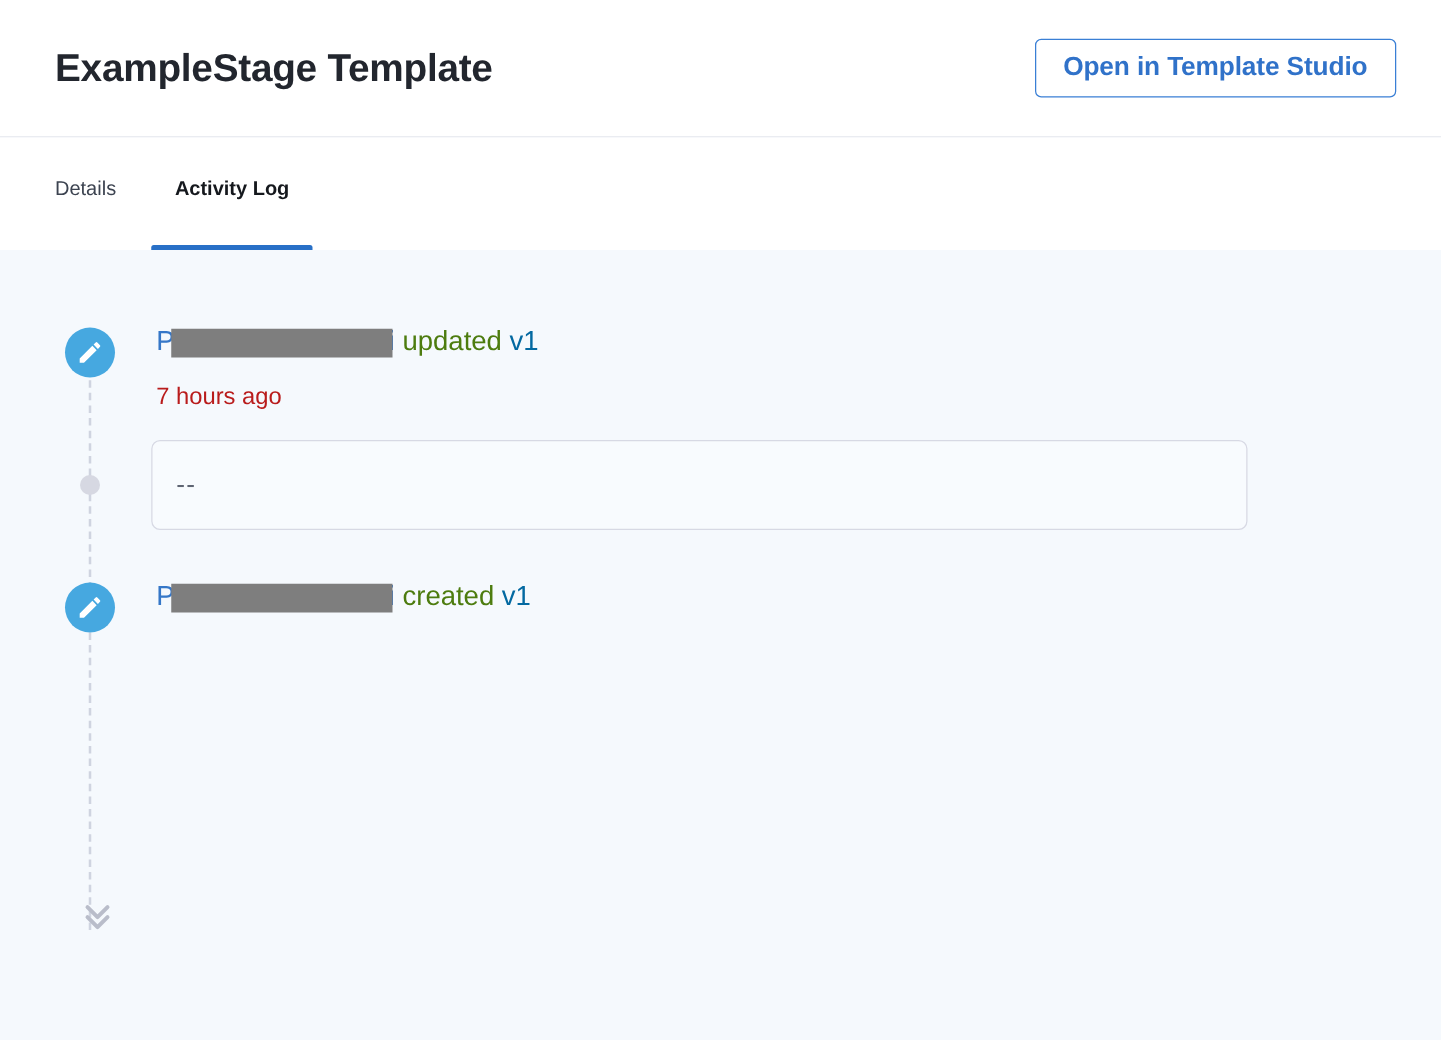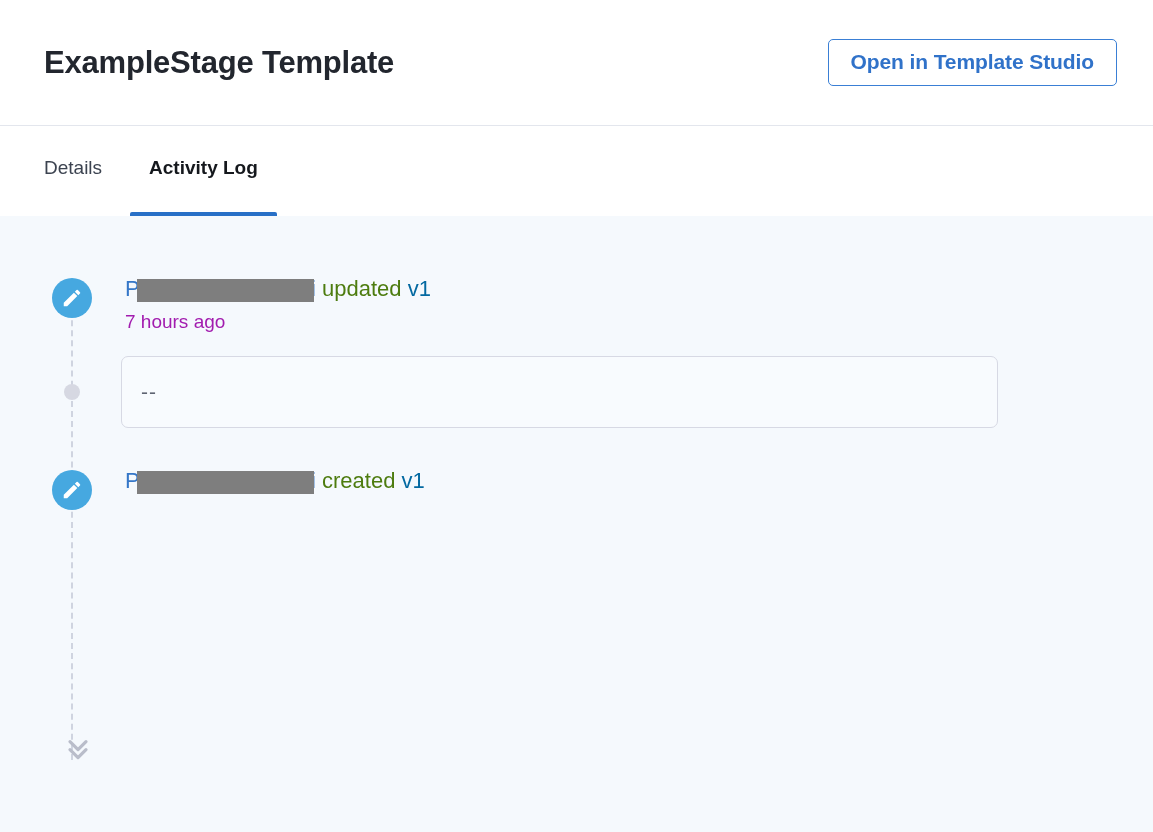--- a/index.html
+++ b/index.html
@@ -11,21 +11,21 @@
     width: 1153px;
     height: 832px;
     background: #f5f9fd;
     font-family: "Liberation Sans", sans-serif;
     -webkit-font-smoothing: antialiased;
     overflow: hidden;
   }
 
   
   .header {
-    height: 126px;
+    height: 110px;
     background: #ffffff;
     display: flex;
     align-items: center;
     justify-content: space-between;
     padding: 0 36px 0 44px;
     border-bottom: 1px solid #e3e6ed;
   }
   .page-title {
     font-size: 31px;
     font-weight: bold;
@@ -55,21 +55,21 @@
     display: flex;
     align-items: flex-start;
     padding: 0 0 0 44px;
     position: relative;
   }
   .tab {
     position: relative;
     height: 90px;
     display: flex;
     align-items: center;
-    font-size: 19px;
+    font-size: 16px;
     color: #3c4350;
     cursor: pointer;
     padding: 0 0 6px 0;
     margin-right: 47px;
   }
   .tab.active {
     font-weight: bold;
     color: #15181d;
     align-items: center;
   }
@@ -159,22 +159,22 @@
     background: #7e7e7e;
   }
   .action-word { color: #4d7c0f; }
   .version-link {
     color: #0369a1;
     cursor: pointer;
   }
 
   .entry-time {
     font-size: 19px;
-    color: #a21caf;
-    margin-top: 9px;
+    color: #b91c1c;
+    margin-top: 21px;
     line-height: 1.2;
   }
 
   .entry-body {
     position: relative;
     display: flex;
     align-items: center;
     margin-top: 22px;
   }
 

